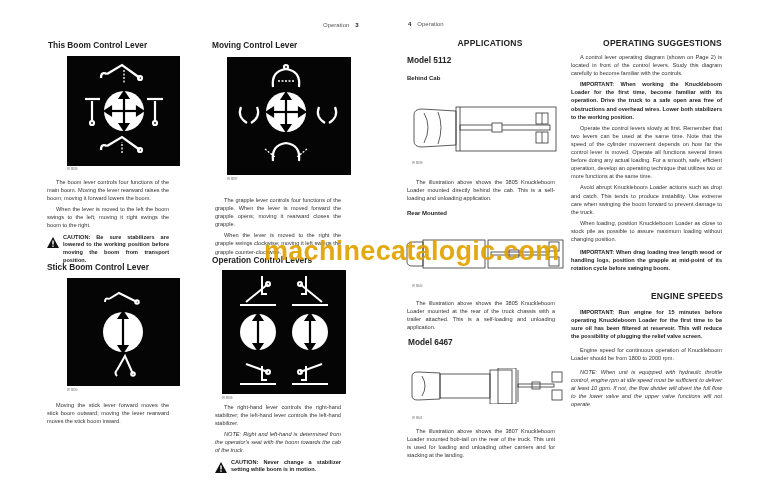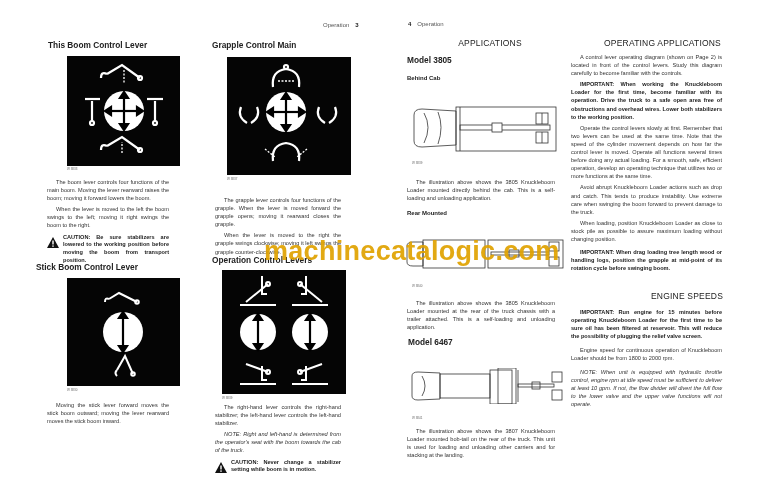--- a/index.html
+++ b/index.html
@@ -1,21 +1,21 @@
 <!DOCTYPE html>
 <html><head>
 <meta charset="utf-8">
 <style>
   html, body { margin:0; padding:0; background:#fff; }
   body { width:768px; height:497px; position:relative; overflow:hidden; font-family:"Liberation Sans", sans-serif; color:#222; }
   .abs { position:absolute; }
   .runhead { font-size:6px; color:#555; }
   .runhead b { color:#222; font-weight:bold; margin-left:6px; }
   .h2 { font-size:8.3px; font-weight:bold; color:#222; white-space:nowrap; }
-  .h1 { font-size:8.5px; font-weight:normal; letter-spacing:0.2px; text-align:center; color:#222; }
+  .h1 { font-size:8.5px; font-weight:bold; letter-spacing:0.2px; text-align:center; color:#222; }
   .h3 { font-size:6px; font-weight:bold; color:#222; }
   .p { font-size:5.6px; line-height:8.1px; text-align:justify; color:#333; text-indent:9px; margin:0; }
   .p.bold { font-weight:bold; color:#222; }
   .p.it { font-style:italic; }
   .fig { background:#050505; }
   .figid { font-size:3px; color:#666; }
   .caution { display:flex; gap:4px; font-size:5.6px; line-height:7.8px; font-weight:bold; color:#222; text-align:justify; }
   .caution svg { flex:0 0 auto; margin-top:3px; }
   .watermark { font-size:27px; font-weight:bold; color:#e0a200; letter-spacing:0.3px; white-space:nowrap; opacity:0.92; }
   .drw { background:#fff; }
@@ -68,21 +68,21 @@
   <div class="caution">
     <svg width="12" height="11" viewBox="0 0 12 11">
         <polygon points="6,0 12,11 0,11" fill="#111"></polygon>
         <rect x="5.3" y="3.5" width="1.4" height="4" fill="#fff"></rect>
         <rect x="5.3" y="8.4" width="1.4" height="1.4" fill="#fff"></rect>
       </svg>
     <span>CAUTION: Be sure stabilizers are lowered to the working position before moving the boom from transport position.</span>
   </div>
 </div>
 
-<div class="abs h2" style="left:36px;top:262px;">Stick Boom Control Lever</div>
+<div class="abs h2" style="left:47px;top:262px;">Stick Boom Control Lever</div>
 <div class="abs fig" style="left:67px;top:278px;width:113px;height:108px;">
   <svg width="113" height="108" viewBox="0 0 113 108">
     <circle cx="56" cy="54" r="20" fill="#fff"></circle>
     <g stroke="#000" stroke-width="2.2" fill="#000">
       <line x1="56" y1="54" x2="56" y2="38"></line>
         <polygon points="52,40 60,40 56,34"></polygon>
       <line x1="56" y1="54" x2="56" y2="70"></line>
         <polygon points="52,68 60,68 56,74"></polygon>
     </g>
     <g stroke="#fff" stroke-width="2" fill="none">
@@ -93,21 +93,21 @@
         <circle cx="66" cy="96" r="1.8"></circle>
         <path d="M50 92 q-3 3 0 6"></path>
     </g>
   </svg>
 </div>
 <div class="abs figid" style="left:67px;top:388px;">W 3830</div>
 <div class="abs" style="left:47px;top:401px;width:122px;">
   <p class="p">Moving the stick lever forward moves the stick boom outward; moving the lever rearward moves the stick boom inward.</p>
 </div>
 
-<div class="abs h2" style="left:212px;top:40px;">Grapple Control Main</div>
+<div class="abs h2" style="left:212px;top:40px;">Moving Control Lever</div>
 <div class="abs fig" style="left:227px;top:57px;width:124px;height:118px;">
   <svg width="124" height="118" viewBox="0 0 124 118">
     <circle cx="59" cy="55" r="20" fill="#fff"></circle>
     <g stroke="#000" stroke-width="2.2" fill="#000">
       <line x1="59" y1="55" x2="59" y2="40"></line>
         <polygon points="55,42 63,42 59,36"></polygon>
       <line x1="59" y1="55" x2="59" y2="70"></line>
         <polygon points="55,68 63,68 59,74"></polygon>
       <line x1="59" y1="55" x2="44" y2="55"></line>
         <polygon points="46,51 46,59 40,55"></polygon>
@@ -183,21 +183,21 @@
       </svg>
     <span>CAUTION: Never change a stabilizer setting while boom is in motion.</span>
   </div>
 </div>
 
 <div class="abs runhead" style="left:408px;top:21px;">
   <b style="margin-left:0;margin-right:6px;">4</b><span>Operation</span>
 </div>
 
 <div class="abs h1" style="left:440px;top:38px;width:100px;">APPLICATIONS</div>
-<div class="abs h2" style="left:407px;top:55px;">Model 3805</div>
+<div class="abs h2" style="left:407px;top:55px;">Model 5112</div>
 <div class="abs h3" style="left:407px;top:75px;">Behind Cab</div>
 
 <div class="abs drw" style="left:412px;top:105px;width:148px;height:48px;">
   <svg width="148" height="48" viewBox="0 0 148 48">
     <g stroke="#333" stroke-width="0.8" fill="none">
       <path d="M2 10 Q2 4 10 4 L44 6 L44 40 L10 42 Q2 42 2 36 Z"></path>
       <path d="M12 8 Q20 22 12 38"></path>
         <path d="M26 7 Q32 22 26 39"></path>
       <rect x="44" y="2" width="100" height="44"></rect>
       <line x1="48" y1="2" x2="48" y2="46"></line>
@@ -249,21 +249,21 @@
       <rect x="142" y="4" width="10" height="10"></rect>
         <rect x="142" y="22" width="10" height="10"></rect>
     </g>
   </svg>
 </div>
 <div class="abs figid" style="left:412px;top:416px;">W 3841</div>
 <div class="abs" style="left:407px;top:427px;width:148px;">
   <p class="p">The illustration above shows the 3807 Knuckleboom Loader mounted bob-tail on the rear of the truck. This unit is used for loading and unloading other carriers and for stacking at the landing.</p>
 </div>
 
-<div class="abs h1" style="left:585px;top:38px;width:155px;">OPERATING APPLICATIONS</div>
+<div class="abs h1" style="left:585px;top:38px;width:155px;">OPERATING SUGGESTIONS</div>
 <div class="abs" style="left:571px;top:53px;width:151px;">
   <p class="p" style="margin-bottom:3px;">A control lever operating diagram (shown on Page 2) is located in front of the control levers. Study this diagram carefully to become familiar with the controls.</p>
   <p class="p bold" style="margin-bottom:3px;">IMPORTANT: When working the Knuckleboom Loader for the first time, become familiar with its operation. Drive the truck to a safe open area free of obstructions and overhead wires. Lower both stabilizers to the working position.</p>
   <p class="p" style="margin-bottom:3px;">Operate the control levers slowly at first. Remember that two levers can be used at the same time. Note that the speed of the cylinder movement depends on how far the control lever is moved. Operate all functions several times before doing any actual loading. For a smooth, safe, efficient operation, develop an operating technique that utilizes two or more functions at the same time.</p>
   <p class="p" style="margin-bottom:3px;">Avoid abrupt Knuckleboom Loader actions such as drop and catch. This tends to produce instability. Use extreme care when swinging the boom forward to prevent damage to the truck.</p>
   <p class="p" style="margin-bottom:5px;">When loading, position Knuckleboom Loader as close to stock pile as possible to assure maximum loading without changing position.</p>
   <p class="p bold">IMPORTANT: When drag loading tree length wood or handling logs, position the grapple at mid-point of its rotation cycle before swinging boom.</p>
 </div>
 
 <div class="abs h1" style="left:632px;top:291px;width:110px;">ENGINE SPEEDS</div>

